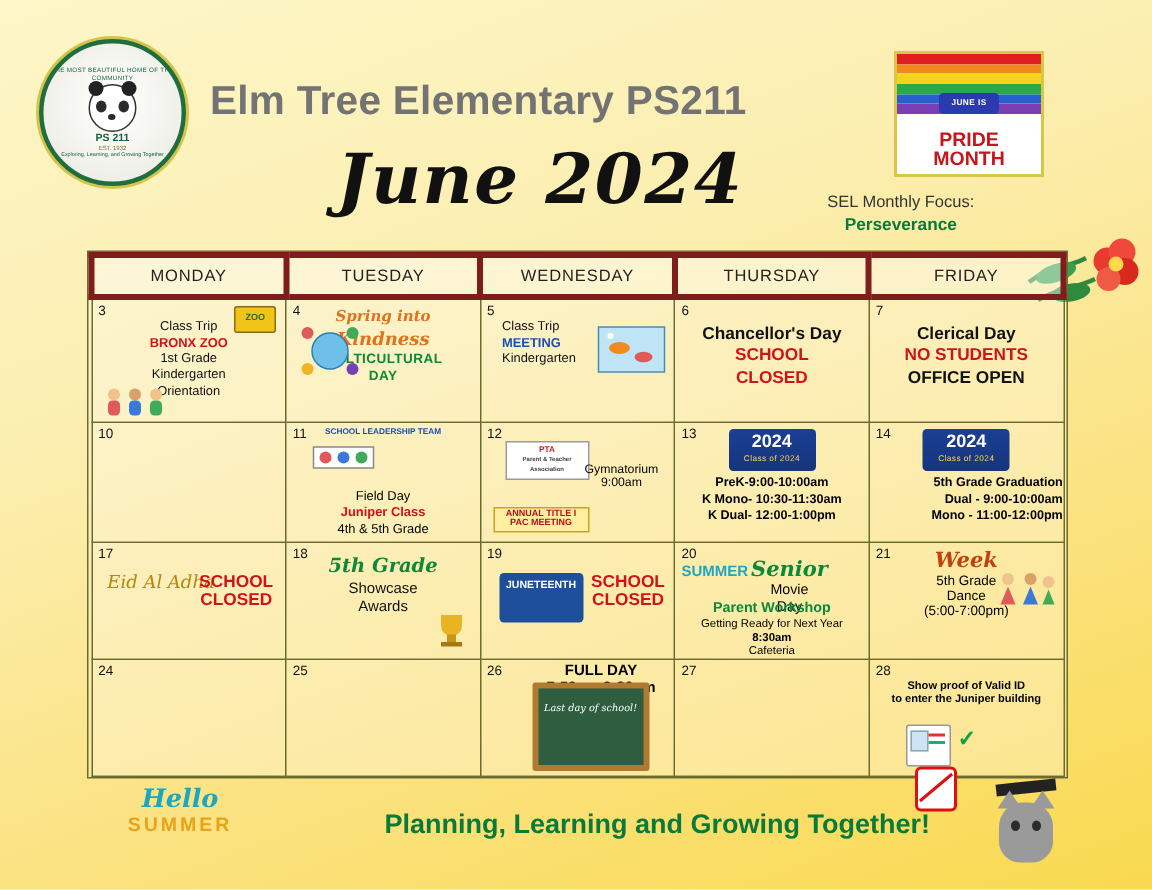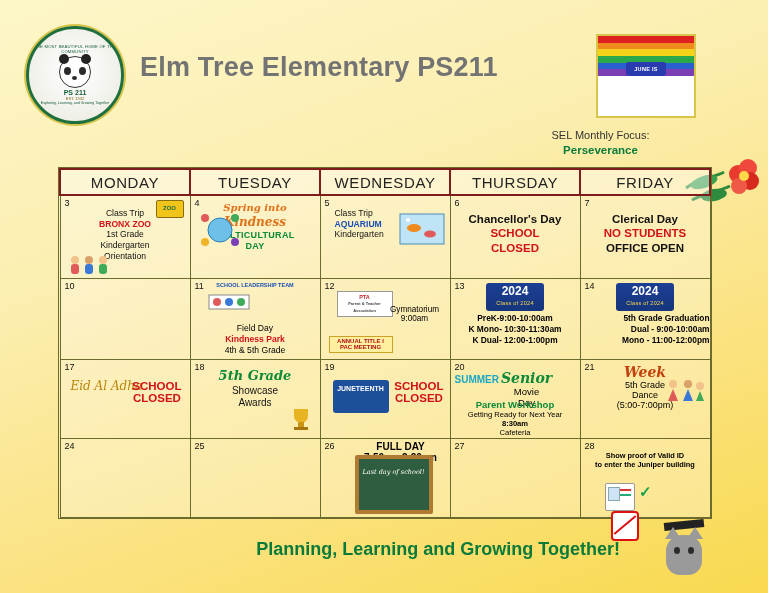--- a/index.html
+++ b/index.html
@@ -70,22 +70,22 @@
     position:absolute;right:6px;top:148px;width:78px;height:56px;
   }
 
   
   .cal{
     position:absolute;left:58px;top:167px;width:652px;height:350px;
     border:1px solid #6b6b2e;background:rgba(255,255,255,0.22);
   }
   .cal table{border-collapse:collapse;width:100%;height:100%;table-layout:fixed;}
   .cal th{
-    height:22px;font-size:15px;font-weight:normal;letter-spacing:.6px;color:#222;
-    border:2px solid #7f1d1d;background:rgba(255,255,255,0.28);margin-left:38px;
+    height:22px;font-size:11px;font-weight:normal;letter-spacing:.6px;color:#222;
+    border:4px solid #7f1d1d;background:rgba(255,255,255,0.28);margin-left:38px;
   }
   .cal td{
     border:1px solid #6b6b2e;vertical-align:top;position:relative;height:65px;
     padding:0;background:rgba(255,255,255,0.10);
   }
   .daynum{position:absolute;left:4px;top:2px;font-size:9px;color:#111;}
   .cell{padding:12px 4px 3px 4px;text-align:center;font-size:8.6px;color:#111;line-height:1.25;}
   .red{color:#d1121a;font-weight:bold;}
   .green{color:#0a8a39;font-weight:bold;}
   .blue{color:#1a4fb5;font-weight:bold;}
@@ -166,36 +166,41 @@
       <span class="eye l"></span>
         <span class="eye r"></span>
         <span class="nose"></span>
     </div>
     <div class="ps">PS 211</div>
     <div class="yr">EST. 1932</div>
     <div class="logo-bot">Exploring, Learning, and Growing Together</div>
   </div>
 
   <div class="school-title">Elm Tree Elementary PS211</div>
+  <div class="month-title">June  2024</div>
 
   <div class="sel">
     <span>SEL Monthly Focus:</span><br>
     <b>Perseverance</b>
   </div>
 
   <div class="pride">
     <div class="stripes">
       <i style="background:#e02020"></i>
         <i style="background:#f08a1e"></i>
         <i style="background:#f5d318"></i>
       <i style="background:#2aa84a"></i>
         <i style="background:#2a5fd0"></i>
         <i style="background:#7b3fb5"></i>
     </div>
     <div class="badge">JUNE IS</div>
+    <div class="ptext">
+      <span>PRIDE</span><br>
+      <span>MONTH</span>
+    </div>
   </div>
 
   <svg class="flower" viewBox="0 0 78 56">
     <path d="M2 40 C18 28 30 30 40 24" stroke="#2e8b3d" stroke-width="3" fill="none"></path>
     <path d="M8 52 C22 44 34 44 46 38" stroke="#2e8b3d" stroke-width="3" fill="none"></path>
     <ellipse cx="20" cy="34" rx="14" ry="6" fill="#3aa04b" transform="rotate(-18 20 34)"></ellipse>
     <ellipse cx="30" cy="47" rx="13" ry="6" fill="#2e8b3d" transform="rotate(-10 30 47)"></ellipse>
     <circle cx="54" cy="26" r="9" fill="#e83a2e"></circle>
     <circle cx="64" cy="20" r="9" fill="#f0483a"></circle>
     <circle cx="66" cy="33" r="9" fill="#d8291f"></circle>
@@ -252,21 +257,21 @@
               <circle cx="36" cy="8" r="4" fill="#3faa5a"></circle>
           <circle cx="6" cy="32" r="4" fill="#f0b429"></circle>
               <circle cx="36" cy="32" r="4" fill="#7b3fb5"></circle>
         </svg>
       </td>
 
       <td>
         <span class="daynum">5</span>
         <div class="cell" style="text-align:left;padding-left:14px;">
           <div>Class Trip</div>
-          <div class="blue">AQUARIUM</div>
+          <div class="blue">MEETING</div>
           <div>Kindergarten</div>
         </div>
         <svg style="position:absolute;right:4px;top:16px;" width="48" height="38">
           <rect x="2" y="2" width="44" height="30" fill="#bfe4f6" stroke="#4b8cb5"></rect>
           <ellipse cx="16" cy="16" rx="7" ry="4" fill="#f08a1e"></ellipse>
               <ellipse cx="32" cy="22" rx="6" ry="3.5" fill="#e05a5a"></ellipse>
           <circle cx="10" cy="8" r="2" fill="#fff"></circle>
         </svg>
       </td>
 
@@ -300,21 +305,21 @@
           <div style="font-size:5.5px;color:#1a4fb5;font-weight:bold;">SCHOOL LEADERSHIP TEAM</div>
         </div>
         <svg style="position:absolute;left:16px;top:12px;" width="44" height="22">
           <rect x="2" y="4" width="40" height="14" fill="#ffffff" stroke="#888"></rect>
           <circle cx="10" cy="11" r="4" fill="#e05a5a"></circle>
               <circle cx="22" cy="11" r="4" fill="#3b79d8"></circle>
               <circle cx="34" cy="11" r="4" fill="#3faa5a"></circle>
         </svg>
         <div style="position:absolute;left:0;bottom:4px;width:100%;text-align:center;font-size:8.6px;line-height:1.25;">
           <div>Field Day</div>
-          <div class="red">Kindness Park</div>
+          <div class="red">Juniper Class</div>
           <div>4th &amp; 5th Grade</div>
         </div>
       </td>
 
       <td>
         <span class="daynum">12</span>
         <div style="position:absolute;left:16px;top:12px;" class="pta">
           <span>PTA</span><br>
           <span style="font-size:4px;color:#444;">Parent &amp; Teacher Association</span>
         </div>
@@ -462,20 +467,24 @@
           <span class="check" style="font-size:15px;vertical-align:top;">✓</span>
           <span class="nophone"></span>
         </div>
       </td>
     </tr>
   </tbody>
 </table>
 </div>
 
 <div class="footer">
+  <div class="hello">
+    <div class="h1">Hello</div>
+    <div class="h2">SUMMER</div>
+  </div>
   <div class="footer-text">Planning, Learning and Growing Together!</div>
   <div class="cat">
     <span class="cap"></span>
     <span class="ear l"></span>
       <span class="ear r"></span>
     <span class="body"></span>
     <span class="eye l"></span>
       <span class="eye r"></span>
   </div>
 </div>

